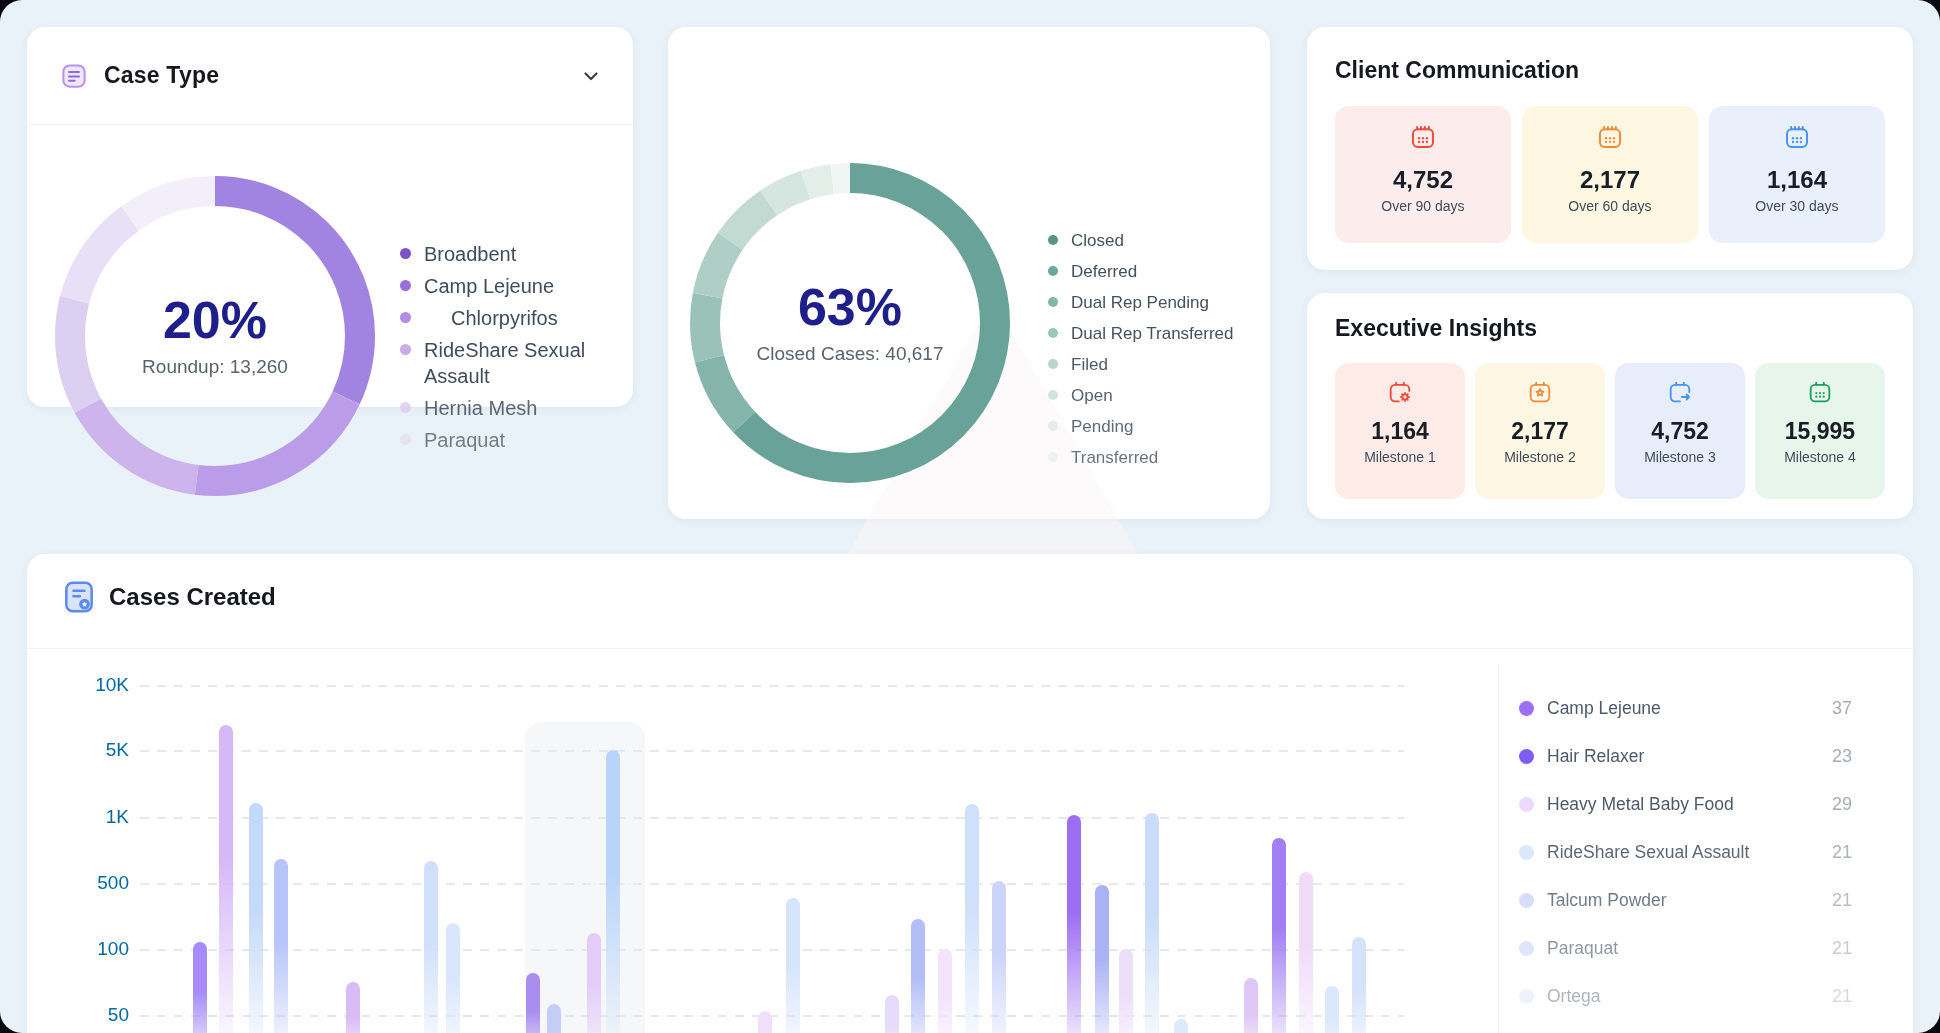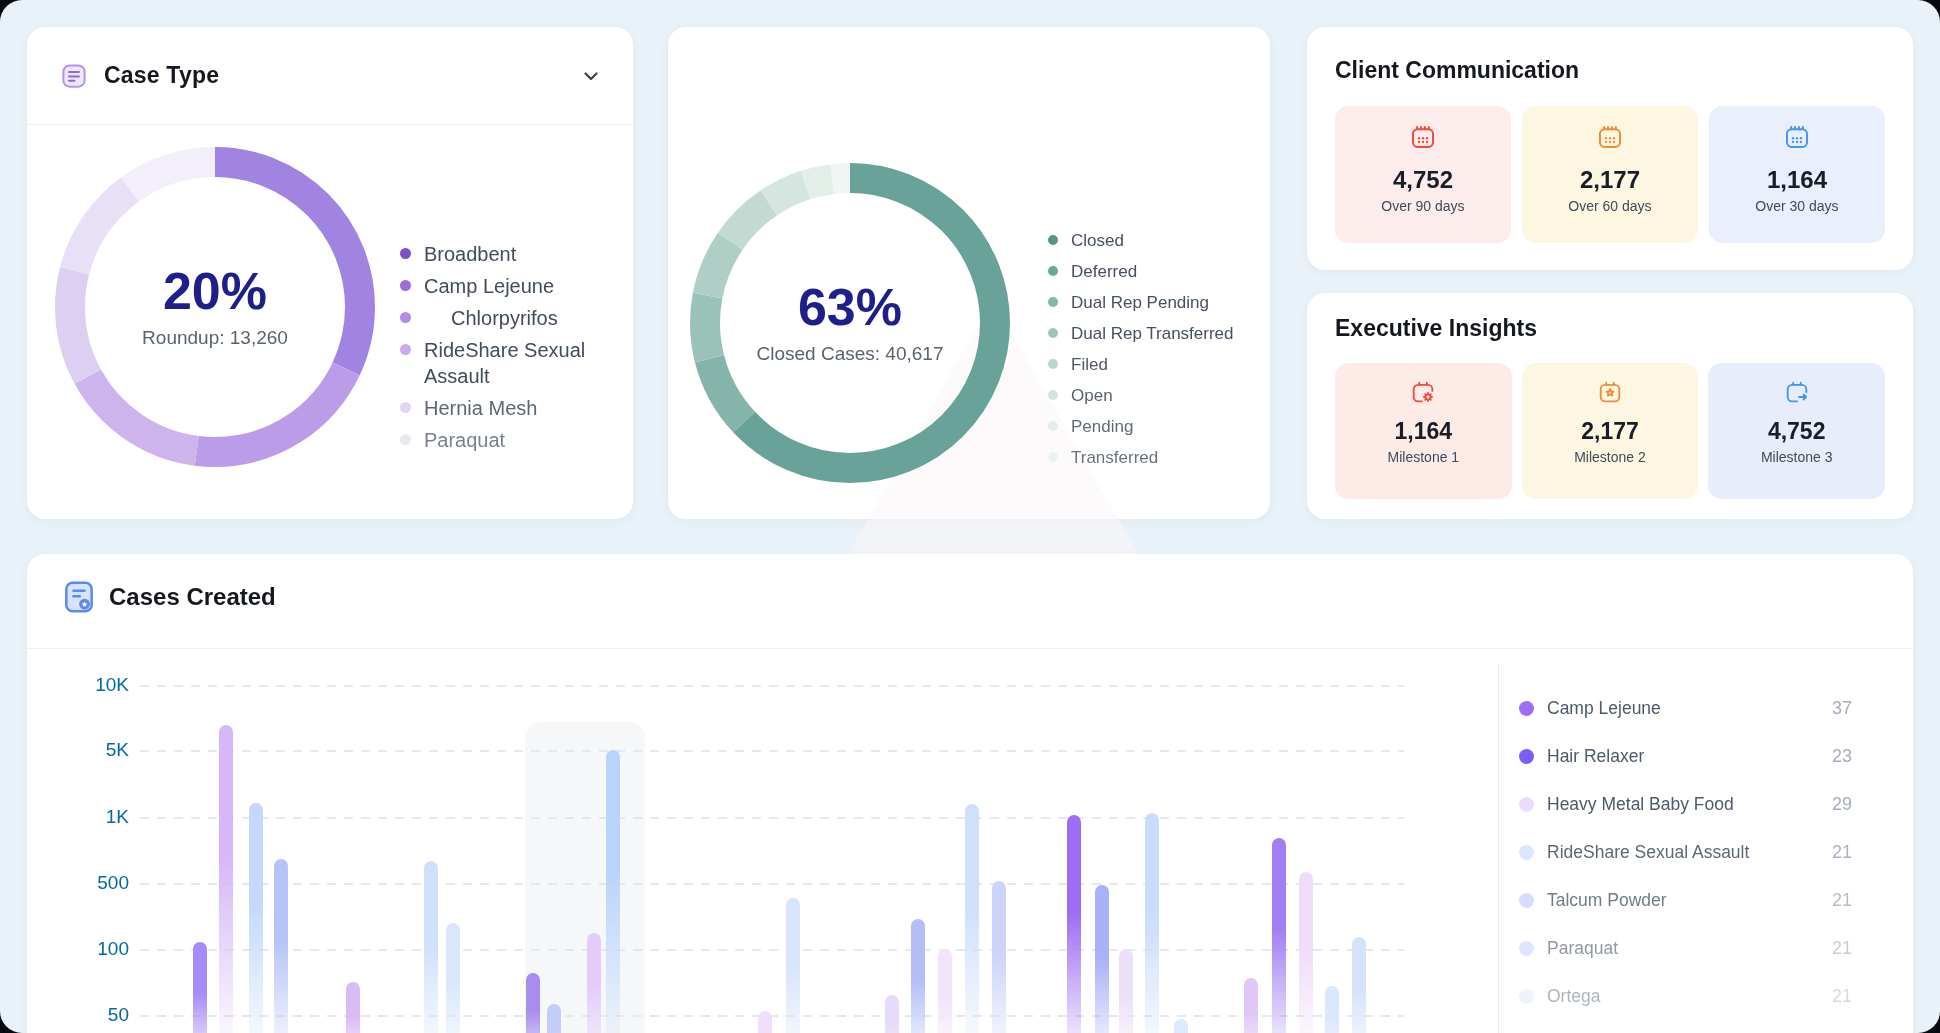--- a/index.html
+++ b/index.html
@@ -47,36 +47,36 @@
   .blegend .row{display:flex;align-items:center;height:48px;cursor:pointer;}
   .blegend .dot{width:15px;height:15px;border-radius:50%;flex:0 0 auto;}
   .blegend .lbl{margin-left:13px;font-size:17.5px;color:#4e5a6b;}
   .blegend .num{margin-left:auto;font-size:18px;color:#a3adbd;}
 </style>
 </head>
 <body>
 
 <div class="page">
 
-  <section class="card" style="left:27px;top:27px;width:606px;height:492px;">
+  <section class="card" style="left:27px;top:27px;width:606px;height:380px;">
     <header class="chart-card-header">
       <span class="hicon">
           <svg viewBox="0 0 24 24" fill="none">
             <rect x="3.5" y="3.5" width="17" height="17" rx="5" fill="#efe7fc" stroke="#b692ec" stroke-width="1.6"></rect>
             <path d="M8 8.8h8M8 12.3h8M8 15.8h4.5" stroke="#9468d8" stroke-width="1.6" stroke-linecap="round"></path>
           </svg>
         </span>
       <span class="card-title">Case Type</span>
       <button class="chev">
           <svg viewBox="0 0 24 24" fill="none" stroke="#39424e" stroke-width="2.2" stroke-linecap="round" stroke-linejoin="round">
             <path d="M6.5 9.5l5.5 5.5 5.5-5.5"></path>
           </svg>
         </button>
     </header>
-    <div class="donut-wrap" style="left:13px;top:105px;">
+    <div class="donut-wrap" style="left:13px;top:134px;">
       <svg width="350" height="350" viewBox="0 0 350 350">
           <circle cx="175" cy="175" r="145" fill="none" stroke="#a183e1" stroke-width="30" stroke-dasharray="291.5397982531328 619.5220712879072" stroke-dashoffset="0" transform="rotate(-90 175 175)"></circle>
           <circle cx="175" cy="175" r="145" fill="none" stroke="#bb9ce9" stroke-width="30" stroke-dasharray="182.212373908208 728.849495632832" stroke-dashoffset="-291.5397982531328" transform="rotate(-90 175 175)"></circle>
           <circle cx="175" cy="175" r="145" fill="none" stroke="#cdb4ec" stroke-width="30" stroke-dasharray="136.659280431156 774.402589109884" stroke-dashoffset="-473.7521721613408" transform="rotate(-90 175 175)"></circle>
           <circle cx="175" cy="175" r="145" fill="none" stroke="#dccff2" stroke-width="30" stroke-dasharray="109.3274243449248 801.7344451961152" stroke-dashoffset="-610.4114525924969" transform="rotate(-90 175 175)"></circle>
           <circle cx="175" cy="175" r="145" fill="none" stroke="#e8e0f6" stroke-width="30" stroke-dasharray="100.2168056495144 810.8450638915256" stroke-dashoffset="-719.7388769374217" transform="rotate(-90 175 175)"></circle>
           <circle cx="175" cy="175" r="145" fill="none" stroke="#f3effa" stroke-width="30" stroke-dasharray="91.106186954104 819.955682586936" stroke-dashoffset="-819.955682586936" transform="rotate(-90 175 175)"></circle>
         </svg>
       <div class="donut-center">
         <div class="donut-pct">20%</div>
@@ -276,20 +276,38 @@
             <svg viewBox="0 0 24 24" fill="none" stroke="currentColor" stroke-width="1.7" stroke-linecap="round" stroke-linejoin="round">
               <path d="M8.5 3.4v2M15.5 3.4v2"></path>
               <path d="M20.6 12V9.4a4 4 0 0 0-4-4h-9.2a4 4 0 0 0-4 4v7.2a4 4 0 0 0 4 4H12"></path>
               <path d="M13.8 16.6h6.6M20.4 16.6l-2.3-2.3M20.4 16.6l-2.3 2.3"></path>
             </svg>
           </span>
           <div class="tval" style="font-size:23px;margin-top:13px;">4,752</div>
           <div class="tlbl">Milestone 3</div>
         </div>
 
+        <div class="tile" style="background: rgb(230, 246, 235);">
+          <span class="ticon" style="width: 26px; height: 26px; margin-top: 16px; color: rgb(23, 163, 95);">
+            <svg viewBox="0 0 24 24" fill="none" stroke="currentColor" stroke-width="1.7" stroke-linecap="round">
+              <path d="M8.5 3.4v2M15.5 3.4v2"></path>
+              <rect x="3.4" y="5.4" width="17.2" height="15.2" rx="4"></rect>
+              <g fill="currentColor" stroke="none">
+                <circle cx="8.6" cy="13" r="1"></circle>
+                <circle cx="12" cy="13" r="1"></circle>
+                <circle cx="15.4" cy="13" r="1"></circle>
+                <circle cx="8.6" cy="16.3" r="1"></circle>
+                <circle cx="12" cy="16.3" r="1"></circle>
+                <circle cx="15.4" cy="16.3" r="1"></circle>
+              </g>
+            </svg>
+          </span>
+          <div class="tval" style="font-size:23px;margin-top:13px;">15,995</div>
+          <div class="tlbl">Milestone 4</div>
+        </div>
       </div>
   </section>
 
   <section class="card" style="left:27px;top:554px;width:1886px;height:520px;">
     <span class="cc-header-icon">
         <svg viewBox="0 0 24 24" fill="none">
           <rect x="4" y="3" width="16" height="18" rx="4" fill="#d9e4fc" stroke="#5b8af0" stroke-width="1.6"></rect>
           <path d="M8.5 8h7M8.5 11.5h4" stroke="#5b8af0" stroke-width="1.6" stroke-linecap="round"></path>
           <circle cx="15.5" cy="16.5" r="3.4" fill="#5b8af0"></circle>
           <path d="M15.5 14.9l.55 1.1 1.2.15-.85.85.2 1.2-1.1-.6-1.1.6.2-1.2-.85-.85 1.2-.15z" fill="#fff"></path>

